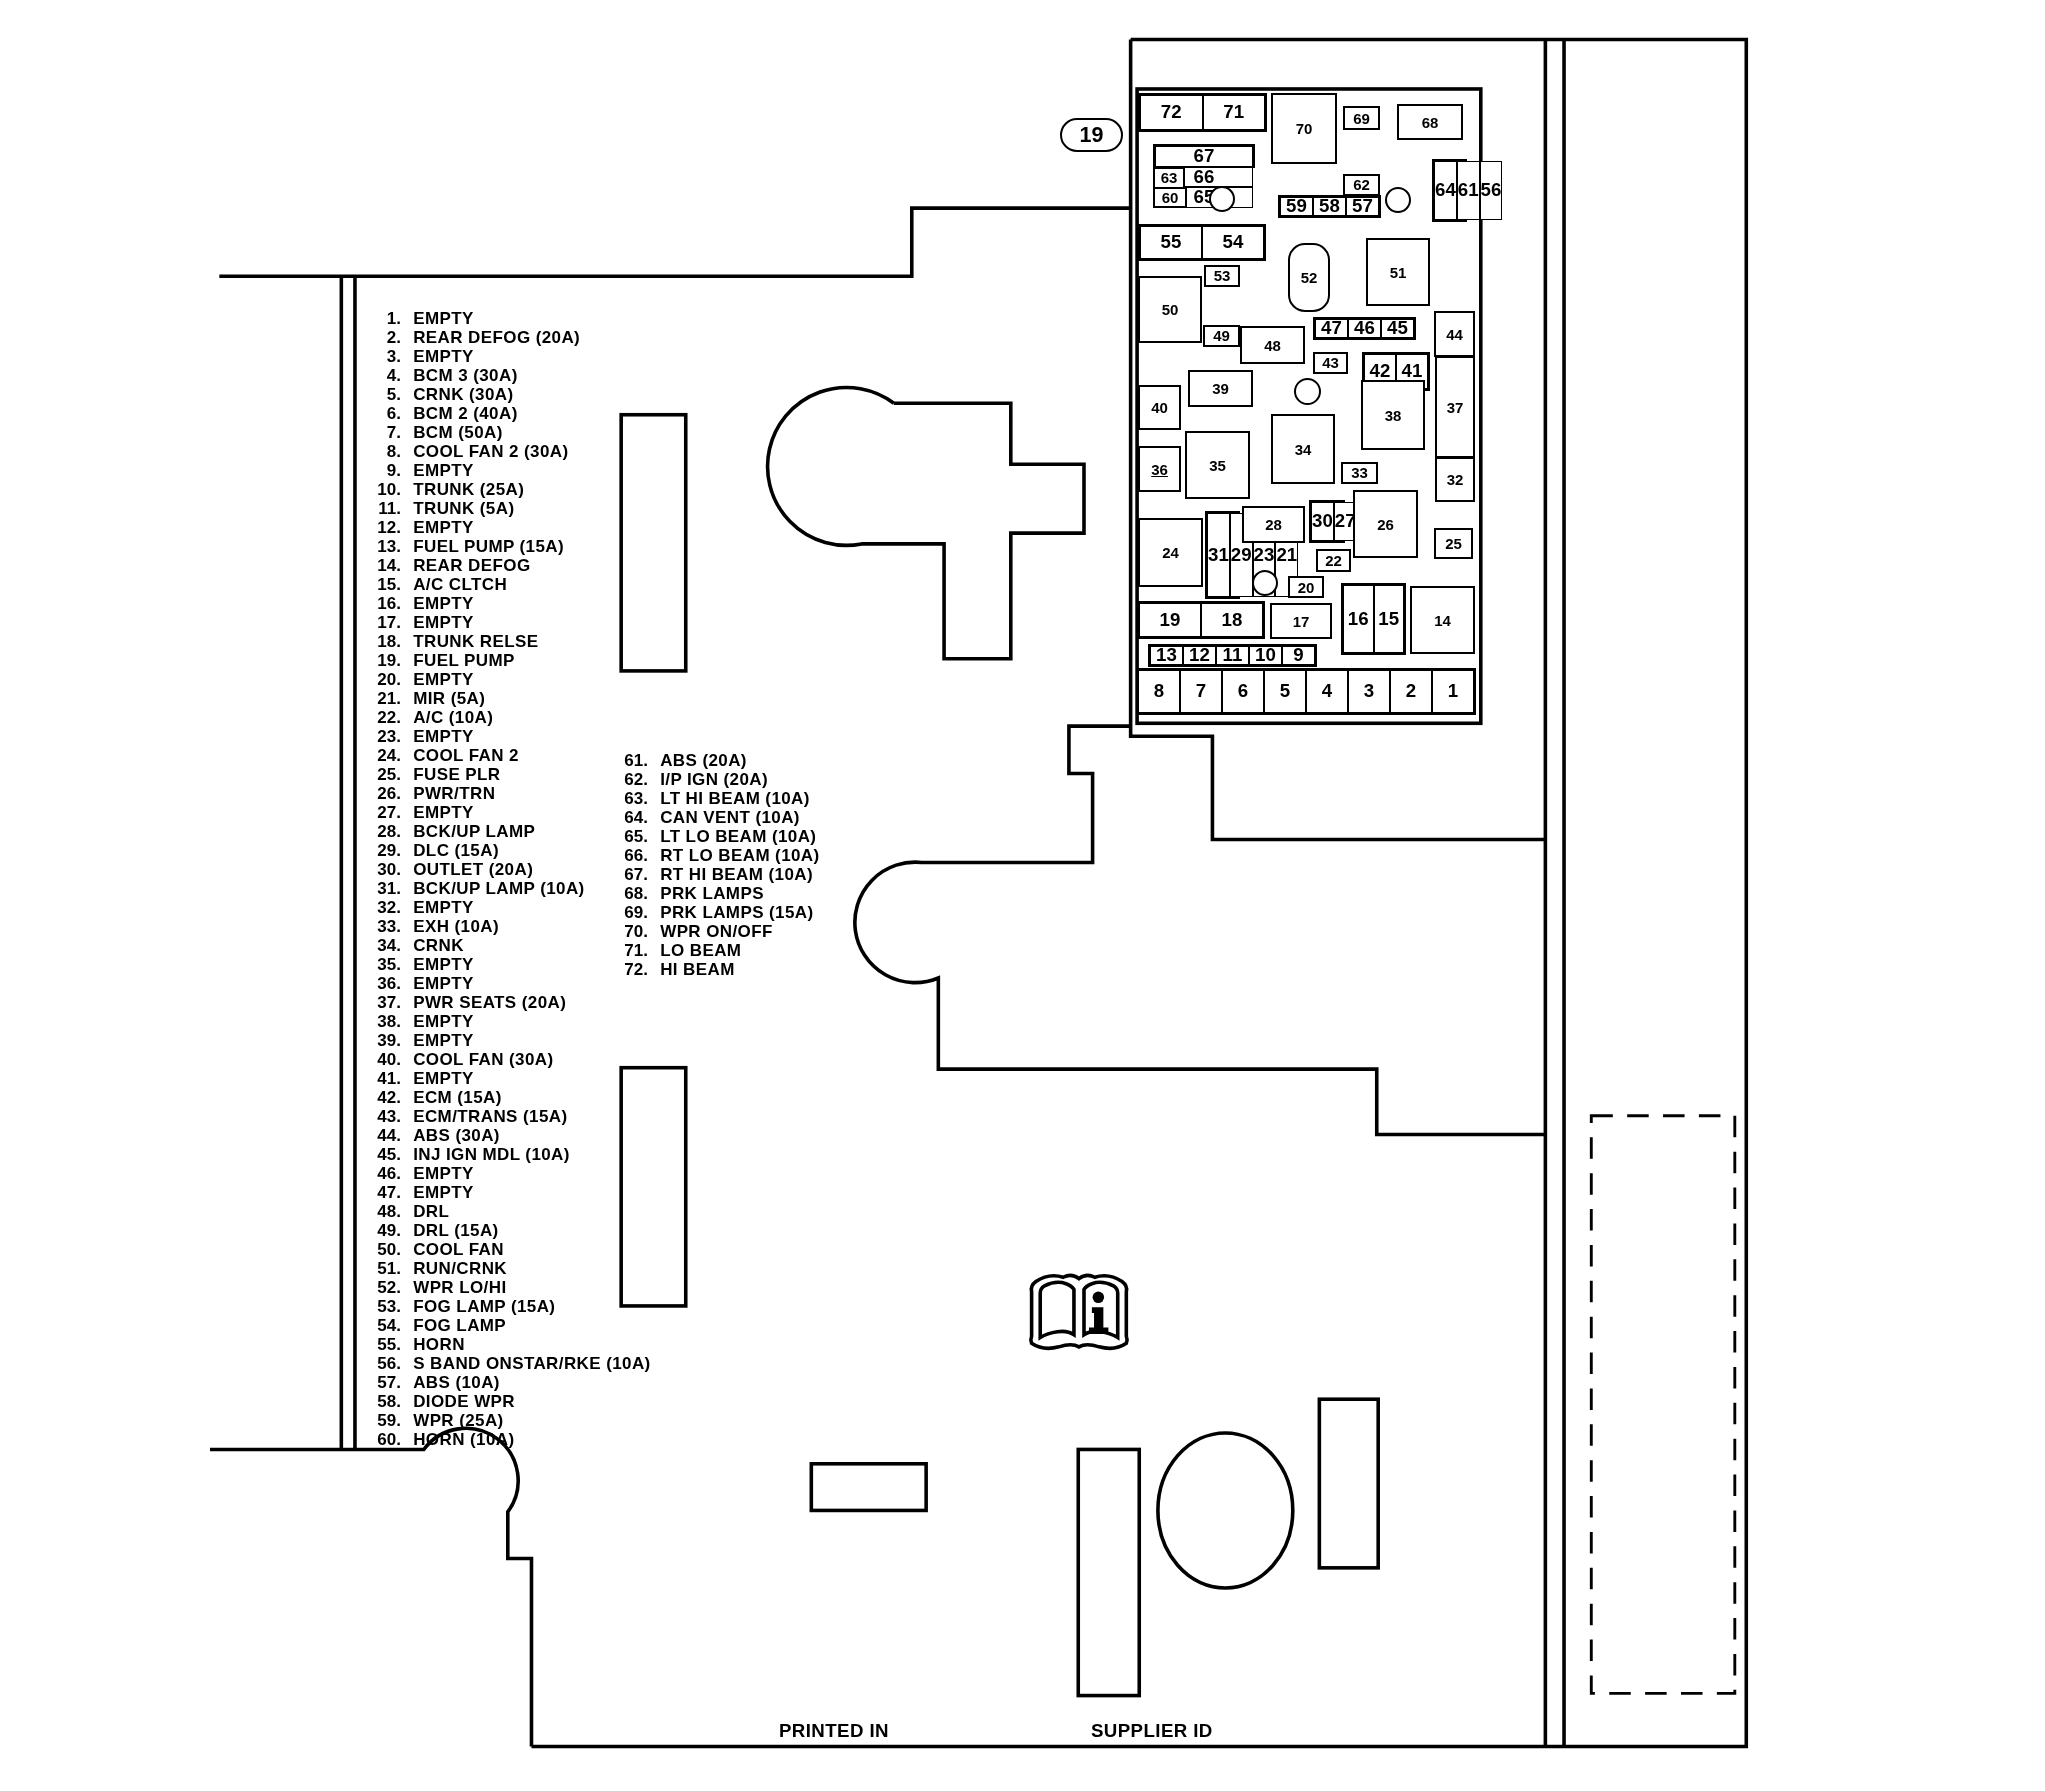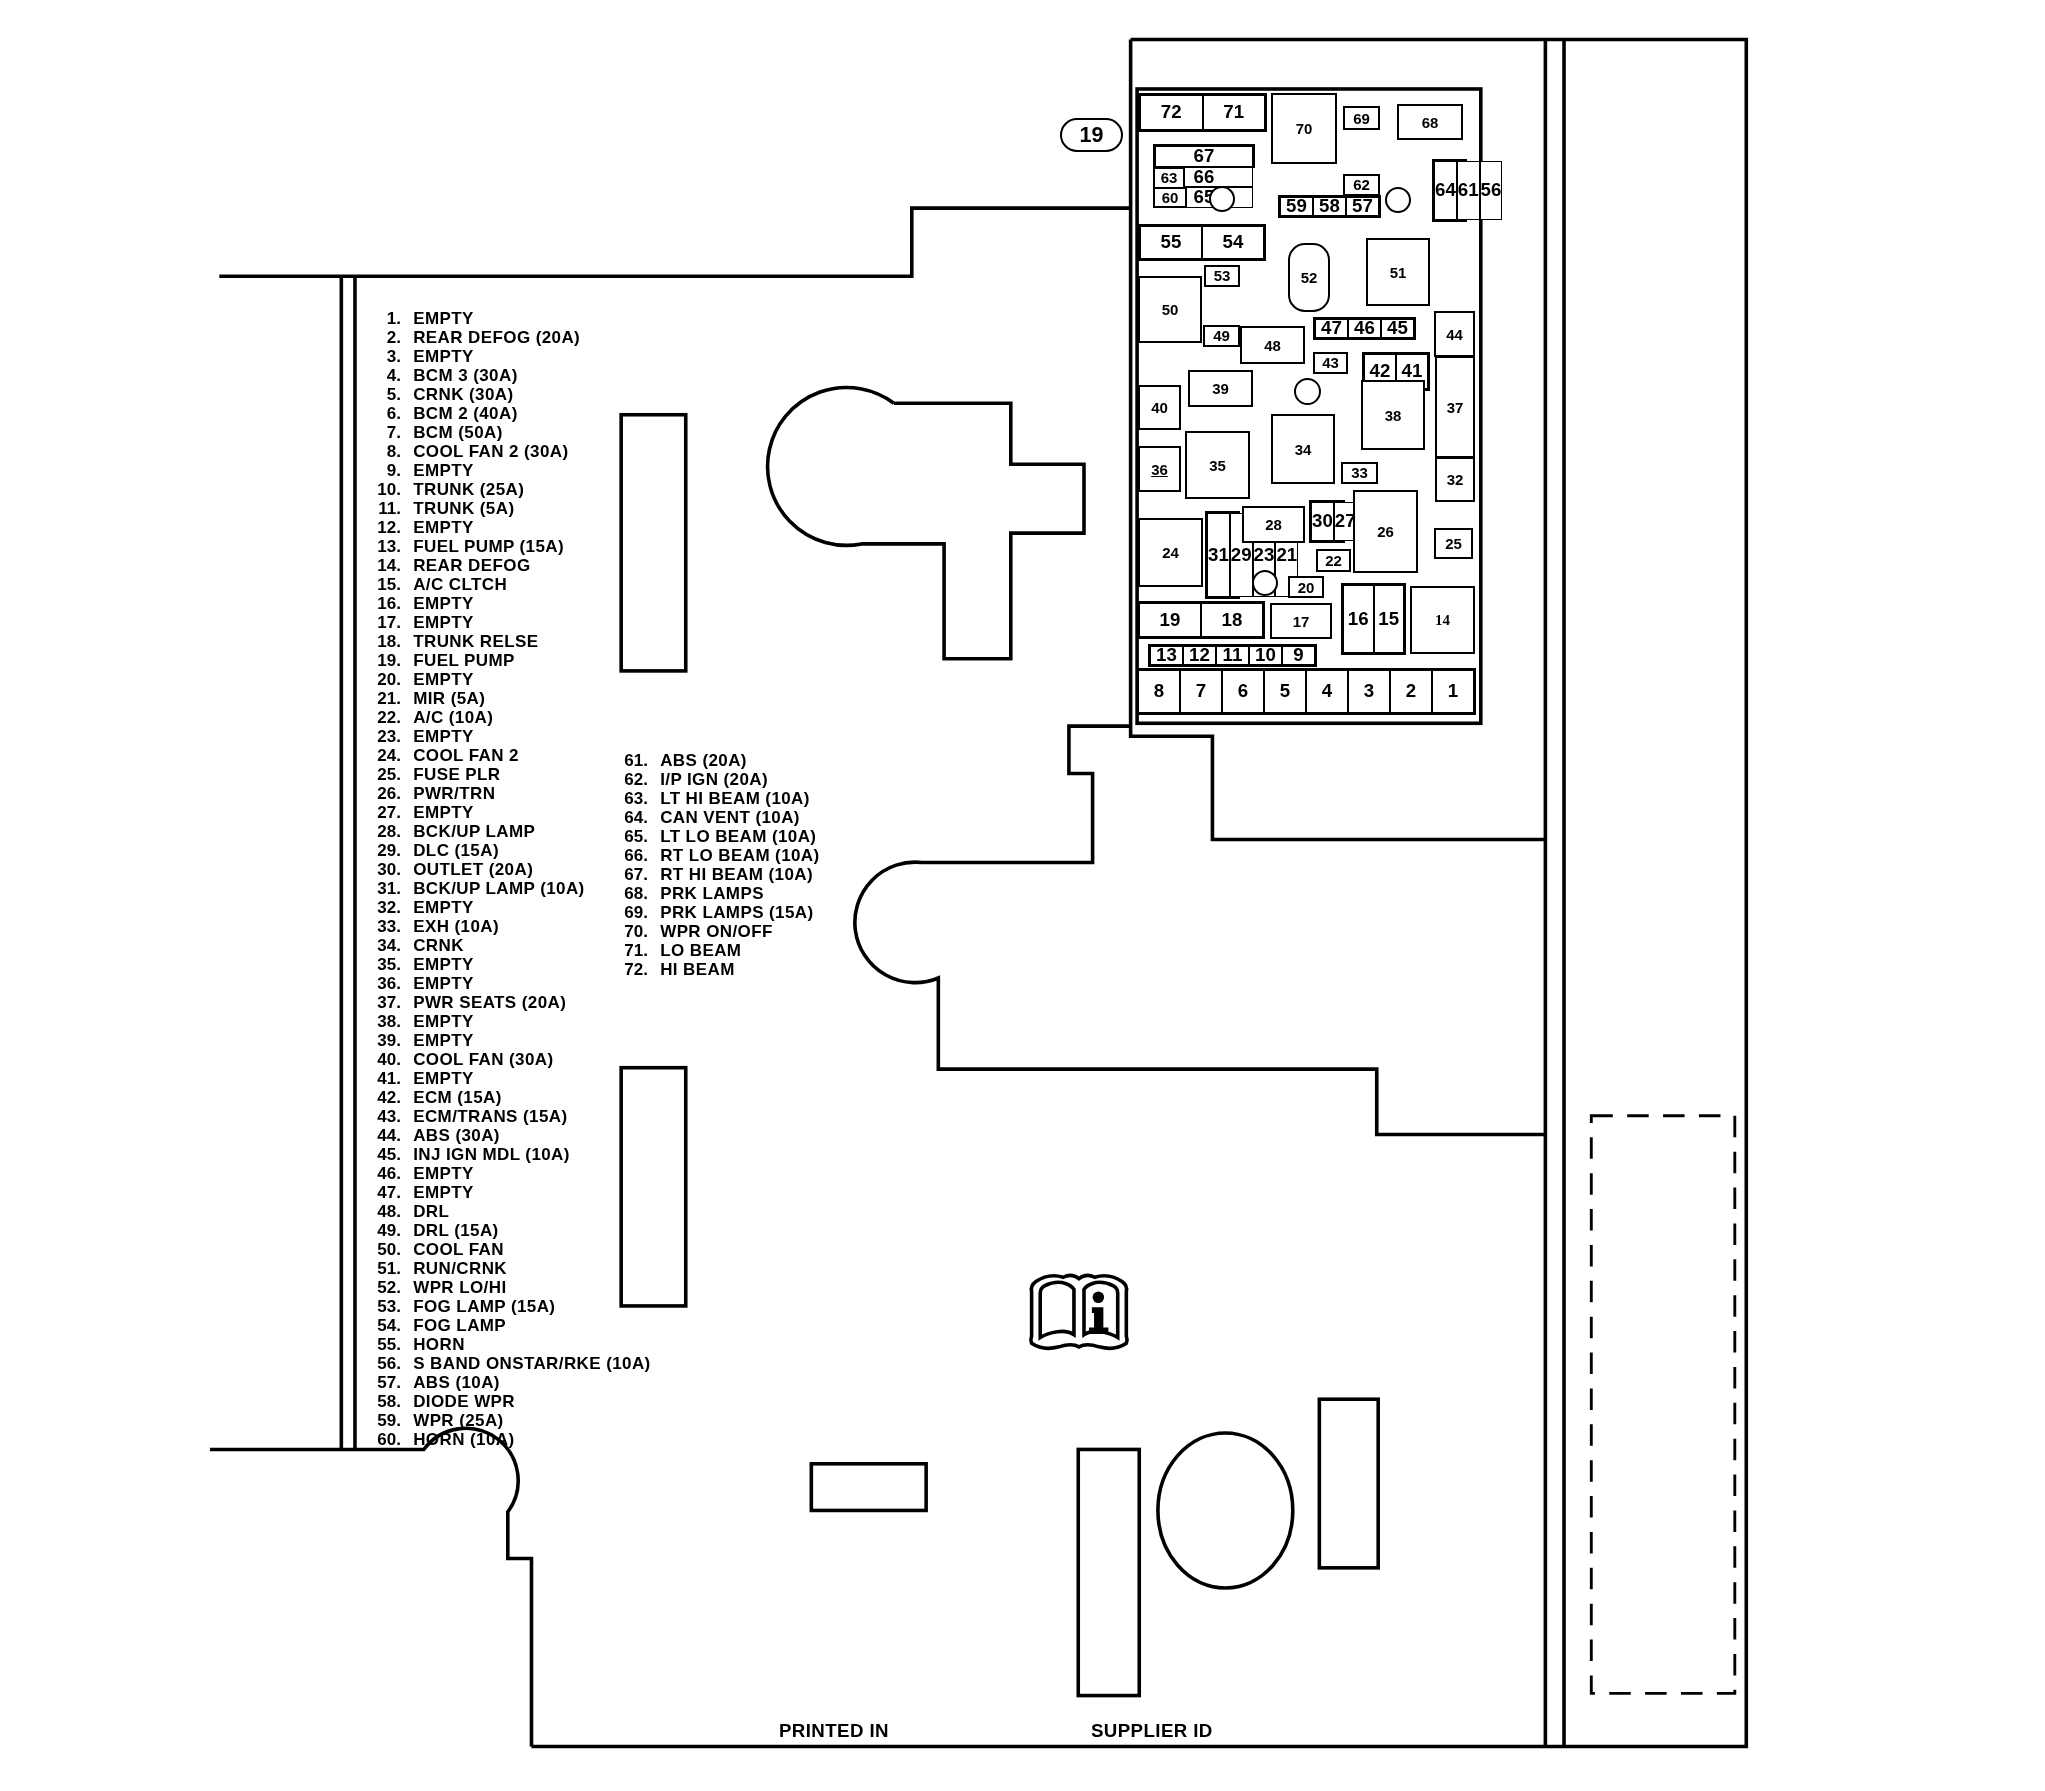--- a/index.html
+++ b/index.html
@@ -456,27 +456,27 @@
       <div class="fuse" style="left: 1188px; top: 370px; width: 65px; height: 37px;">39</div>
       <div class="fuse" style="left: 1138px; top: 385px; width: 43px; height: 45px;">40</div>
       <div class="fuse" style="left: 1361px; top: 380px; width: 64px; height: 70px;">38</div>
       <div class="fuse" style="left: 1435px; top: 356px; width: 40px; height: 102px;">37</div>
       <div class="fuse" style="left: 1138px; top: 446px; width: 43px; height: 46px; text-decoration: underline;">36</div>
       <div class="fuse" style="left: 1185px; top: 431px; width: 65px; height: 68px;">35</div>
       <div class="fuse" style="left: 1271px; top: 414px; width: 64px; height: 70px;">34</div>
       <div class="fuse" style="left: 1341px; top: 462px; width: 37px; height: 21.5px;">33</div>
       <div class="fuse" style="left: 1435px; top: 457px; width: 40px; height: 45px;">32</div>
       <div class="fuse" style="left: 1242px; top: 506px; width: 63px; height: 37px;">28</div>
-      <div class="fuse" style="left: 1353px; top: 490px; width: 65px; height: 83px; text-align: right;">26</div>
+      <div class="fuse" style="left: 1353px; top: 490px; width: 65px; height: 68px; text-align: right;">26</div>
       <div class="fuse" style="left: 1138px; top: 518px; width: 65px; height: 69px;">24</div>
       <div class="fuse" style="left: 1434px; top: 528px; width: 39px; height: 31px;">25</div>
       <div class="fuse" style="left: 1316px; top: 549px; width: 35px; height: 23px;">22</div>
       <div class="fuse" style="left: 1288px; top: 576px; width: 36px; height: 22px;">20</div>
       <div class="fuse" style="left: 1270px; top: 603px; width: 62px; height: 36px;">17</div>
-      <div class="fuse" style="left: 1410px; top: 586px; width: 65px; height: 68px; font-family: Liberation Serif, serif;">14</div>
+      <div class="fuse" style="left: 1410px; top: 586px; width: 65px; height: 68px;">14</div>
       <div class="port" style="left: 1209px; top: 186px; width: 26px; height: 26px;"></div>
       <div class="port" style="left: 1385px; top: 187px; width: 26px; height: 26px;"></div>
       <div class="port" style="left: 1294px; top: 378px; width: 27px; height: 27px;"></div>
       <div class="port" style="left: 1252px; top: 570px; width: 26px; height: 26px;"></div>
     </div>
 
   <div id="printed-in" class="footer-text">PRINTED IN</div>
   <div id="supplier-id" class="footer-text">SUPPLIER ID</div>
 </div>
 

